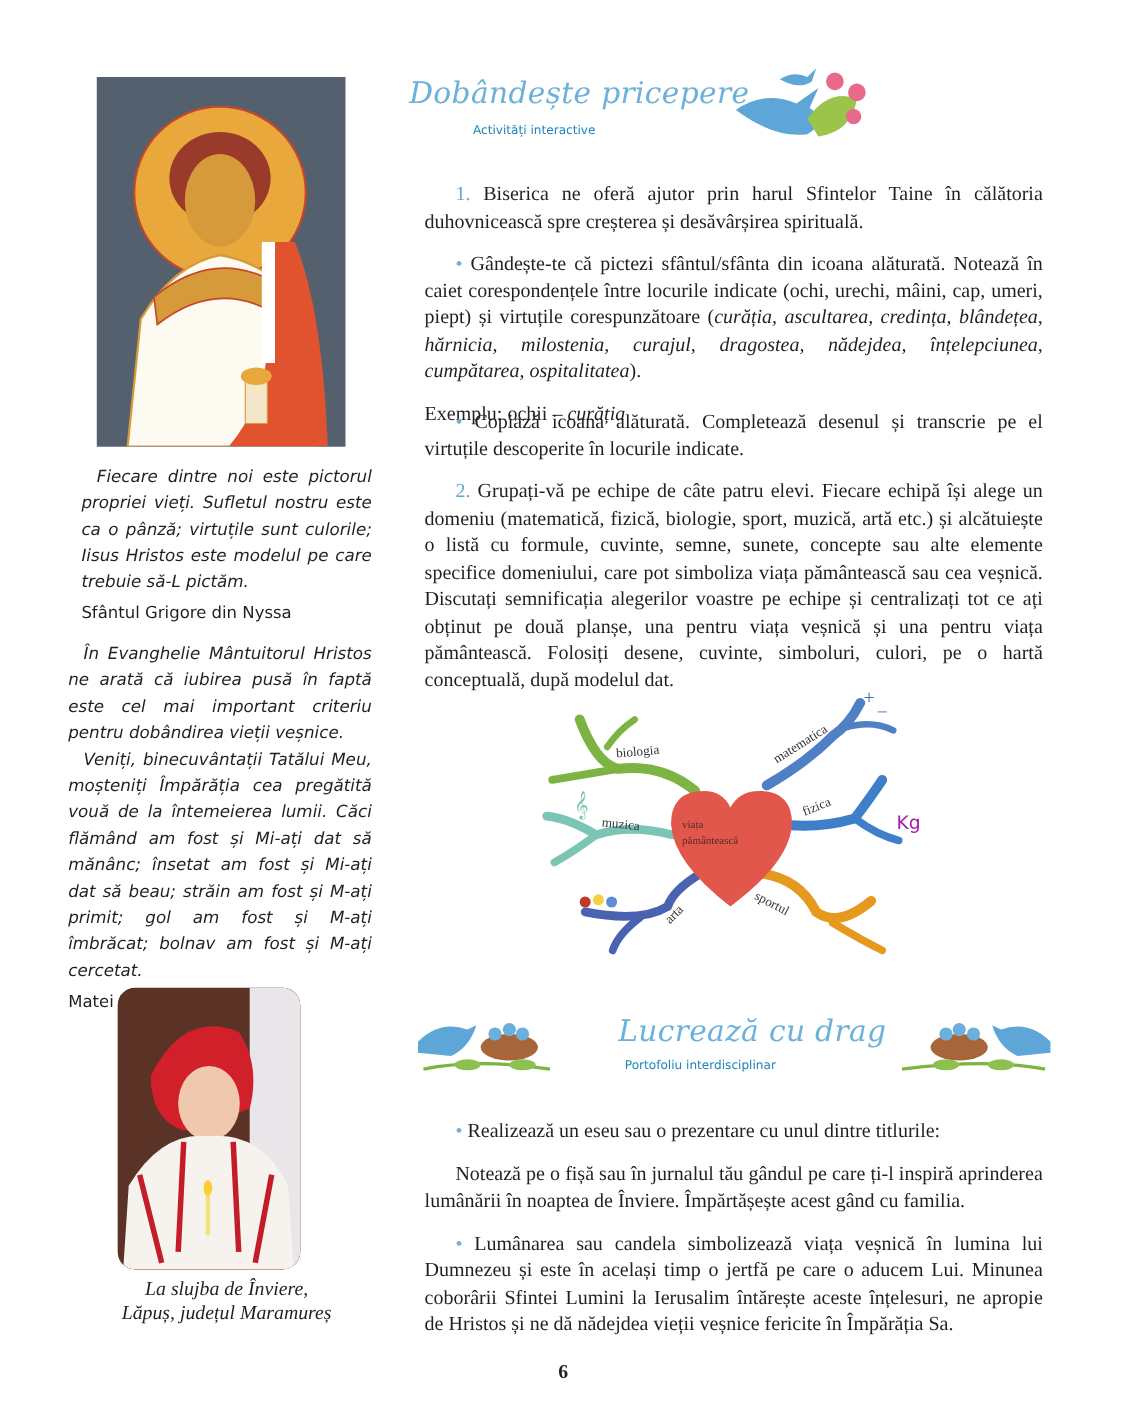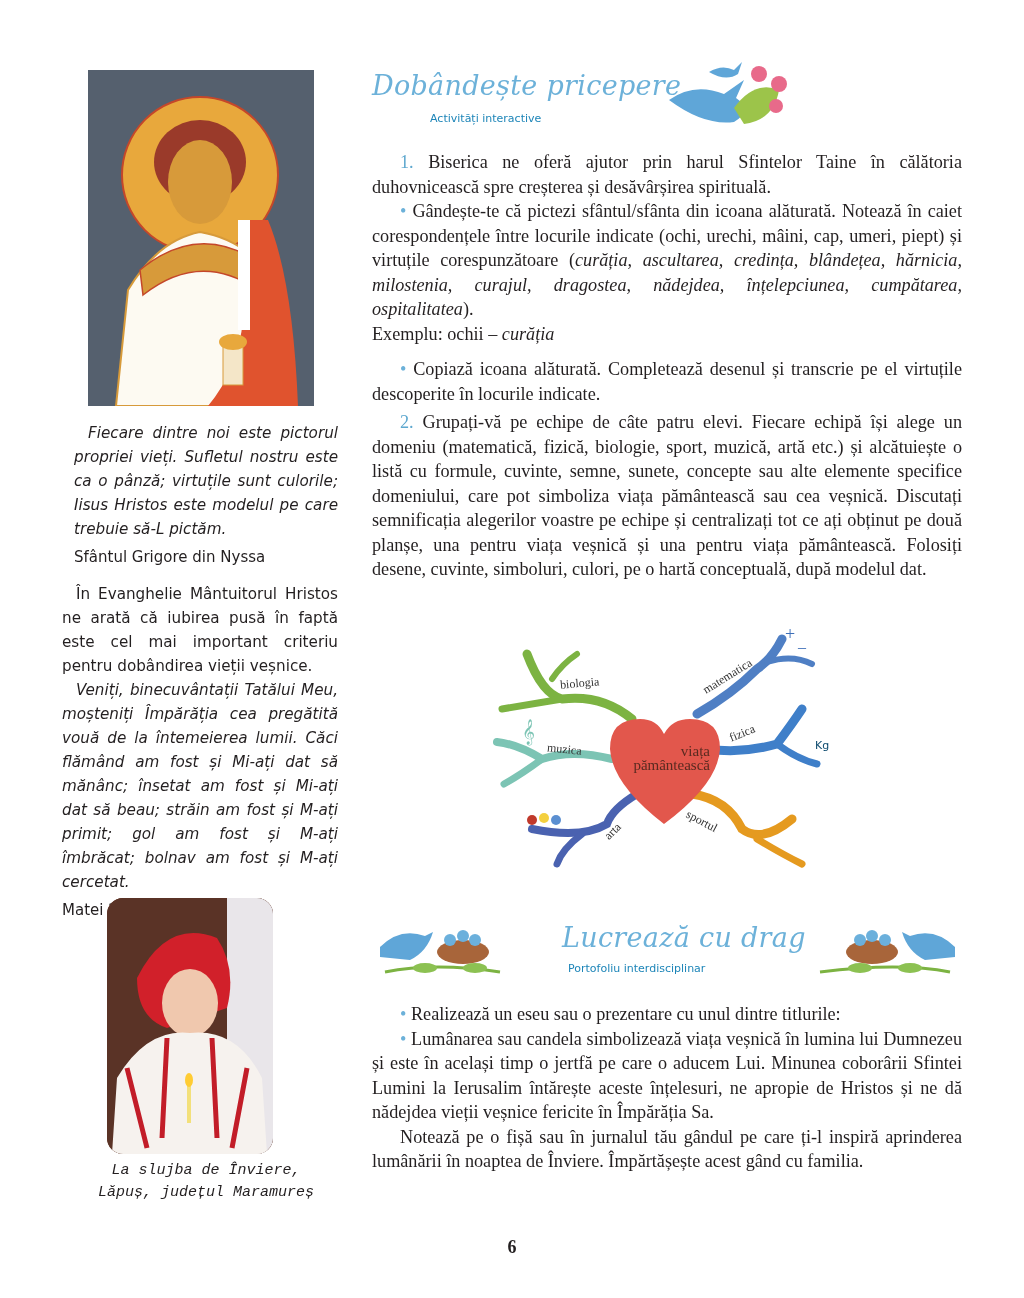--- a/index.html
+++ b/index.html
@@ -7,48 +7,48 @@
   .serif { font-family: "Liberation Serif", "DejaVu Serif", serif; }
   .sans { font-family: "DejaVu Sans", "Liberation Sans", sans-serif; }
   .abs { position: absolute; }
 
   
   .icon-img { left: 88px; top: 70px; width: 226px; height: 336px; overflow: hidden; background: #4c5866; }
   .quote1 { left: 74px; top: 421px; width: 264px; font-size: 15.2px; line-height: 24px; text-align: justify; font-style: italic; }
   .quote1 p { margin: 0; text-indent: 14px; }
   .attr { text-align: left; font-style: normal; margin-top: 4px; font-size: 15px; }
   .left-text { left: 62px; top: 582px; width: 276px; font-size: 15.2px; line-height: 24px; text-align: justify; }
-  .left-text p { margin: 0; text-indent: 14px; }
+  .left-text p { margin: 0; text-indent: 14px; font-style: italic; }
   .left-text .it { }
   .photo { left: 107px; top: 898px; width: 166px; height: 256px; border-radius: 16px; overflow: hidden; background: #6b3a2a; }
-  .caption { left: 90px; top: 1160px; width: 232px; text-align: center; font-style: italic; font-size: 15px; line-height: 22px; font-family: Liberation Mono, monospace; }
+  .caption { left: 90px; top: 1160px; width: 232px; text-align: center; font-style: italic; font-size: 18px; line-height: 22px; }
 
   
   .h-title { font-family: "DejaVu Serif", serif; font-style: italic; color: #6cb1d9; font-size: 27px; letter-spacing: 0.3px; }
   .h-sub { color: #1d85b8; font-size: 11px; }
   .sec1-title { left: 372px; top: 70px; }
   .sec1-sub { left: 430px; top: 112px; }
   .sec2-title { left: 562px; top: 922px; }
   .sec2-sub { left: 568px; top: 962px; }
 
   .body-text { left: 372px; width: 590px; font-size: 18.2px; line-height: 24.5px; text-align: justify; }
-  .body-text p { margin: 0; text-indent: 28px; }
+  .body-text p { margin: 14px; text-indent: 28px; }
   .num { color: #5ea8cf; }
   .bullet { color: #6cb1d9; }
   .it { font-style: italic; }
   .center { text-align: left; text-indent: 0 !important; font-family: Liberation Serif, serif; }
 
   .block1 { top: 150px; }
   .block2 { top: 357px; }
   .block3 { top: 1002px; }
   .block3 .indent2 { text-indent: 0; padding-left: 28px; }
 
   .mindmap { left: 492px; top: 624px; width: 340px; height: 250px; }
   .mm-label { position: absolute; font-family: "Liberation Serif", serif; font-size: 12px; color: #333; white-space: nowrap; }
-  .heart-label { position: absolute; font-family: "Liberation Serif", serif; font-size: 15px; color: #5a2a20; text-align: right; line-height: 14px; }
+  .heart-label { position: absolute; font-family: "Liberation Serif", serif; font-size: 10px; color: #5a2a20; text-align: left; line-height: 14px; }
 
   .page-num { left: 492px; top: 1237px; width: 40px; text-align: center; font-weight: bold; font-size: 18px; }
 </style>
 </head>
 <body>
 
 <div class="abs icon-img">
   <svg width="226" height="336" viewBox="0 0 226 336">
     <rect width="226" height="336" fill="#4f5a68"></rect>
     <rect x="0" y="0" width="226" height="336" fill="#5b6573" opacity="0.5"></rect>
@@ -144,21 +144,21 @@
   <div class="mm-label" style="left:112px;top:200px;transform:rotate(-45deg)">arta</div>
   <div class="mm-label" style="left:208px;top:45px;transform:rotate(-32deg)">matematica</div>
   <div class="mm-label" style="left:237px;top:102px;transform:rotate(-22deg)">fizica</div>
   <div class="mm-label" style="left:193px;top:190px;transform:rotate(28deg)">sportul</div>
   <div class="heart-label" style="left:128px;top:120px;width:90px;">
     <div>viața</div>
     <div>pământească</div>
   </div>
   <div class="mm-label" style="left:293px;top:0;font-size:18px;color:#3d6fb8">+</div>
   <div class="mm-label" style="left:306px;top:14px;font-size:16px;color:#3d6fb8">–</div>
-  <div class="mm-label" style="left:323px;top:115px;font-size:11px;color:#0c4a6e;font-family:'DejaVu Sans',sans-serif">Kg</div>
+  <div class="mm-label" style="left:323px;top:115px;font-size:17px;color:#a21caf;font-family:'DejaVu Sans',sans-serif">Kg</div>
   <div class="mm-label" style="left:30px;top:95px;font-size:22px;color:#7cc4b4">𝄞</div>
 </div>
 
 <div class="abs" style="left:375px;top:922px;">
   <svg width="130" height="60" viewBox="0 0 130 60">
     <path d="M5 25 Q25 5 50 14 L58 10 Q52 30 35 38 L5 35 Z" fill="#5fa6d8"></path>
     <ellipse cx="88" cy="30" rx="26" ry="12" fill="#a8653a"></ellipse>
     <circle cx="75" cy="18" r="6" fill="#6bb0dc"></circle>
       <circle cx="88" cy="14" r="6" fill="#6bb0dc"></circle>
       <circle cx="100" cy="18" r="6" fill="#6bb0dc"></circle>
@@ -177,17 +177,17 @@
       <circle cx="88" cy="14" r="6" fill="#6bb0dc"></circle>
       <circle cx="100" cy="18" r="6" fill="#6bb0dc"></circle>
     <path d="M10 50 Q60 40 140 50" stroke="#7cb342" stroke-width="3" fill="none"></path>
     <ellipse cx="50" cy="46" rx="12" ry="5" fill="#8cc152"></ellipse>
       <ellipse cx="100" cy="46" rx="12" ry="5" fill="#8cc152"></ellipse>
   </svg>
 </div>
 
 <div class="abs body-text serif block3">
   <p><span class="bullet">•</span> <span>Realizează un eseu sau o prezentare cu unul dintre titlurile:</span></p>
+  <p>Notează pe o fișă sau în jurnalul tău gândul pe care ți-l inspiră aprinderea lumânării în noaptea de Înviere. Împărtășește acest gând cu familia.</p>
   <p><span class="bullet">•</span> <span>Lumânarea sau candela simbolizează viața veșnică în lumina lui Dumnezeu și este în același timp o jertfă pe care o aducem Lui. Minunea coborârii Sfintei Lumini la Ierusalim întărește aceste înțelesuri, ne apropie de Hristos și ne dă nădejdea vieții veșnice fericite în Împărăția Sa.</span></p>
-  <p>Notează pe o fișă sau în jurnalul tău gândul pe care ți-l inspiră aprinderea lumânării în noaptea de Înviere. Împărtășește acest gând cu familia.</p>
 </div>
 
 <div class="abs page-num serif">6</div>
 
 </body></html>

